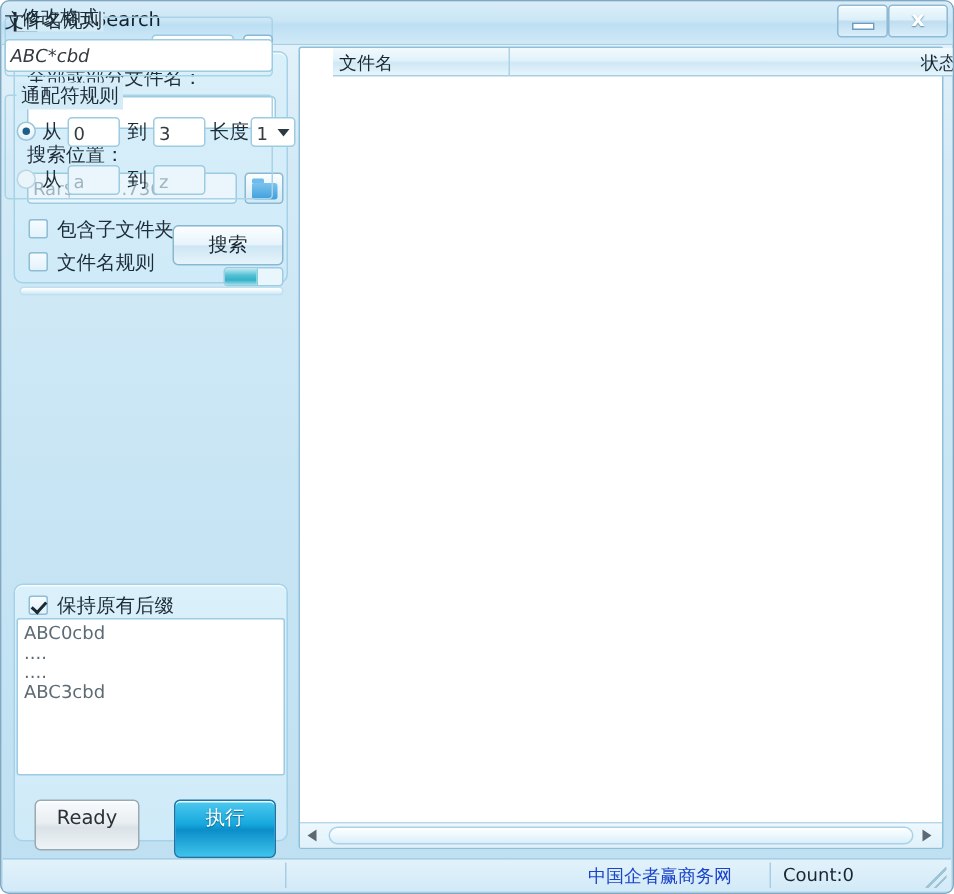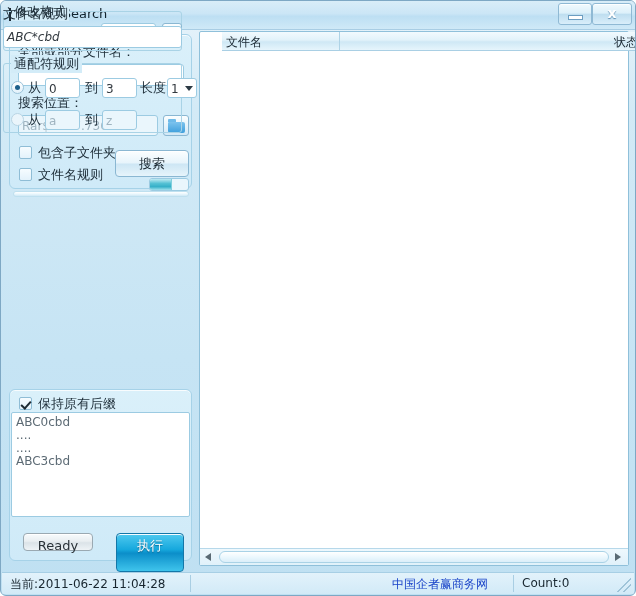--- a/index.html
+++ b/index.html
@@ -476,42 +476,41 @@
     <div class="lbl" style="left:28px; top:5px;">保持原有后缀</div>
   </div>
 
   <div id="preview">
     <div class="pline">ABC0cbd</div>
     <div class="pline">....</div>
     <div class="pline">....</div>
     <div class="pline">ABC3cbd</div>
   </div>
 
-  <div class="btn gray" style="left:22px; top:532px; width:70px; height:18px; line-height:23px;">Ready</div>
+  <div class="btn gray" style="left:22px; top:532px; width:70px; height:34px; line-height:23px;">Ready</div>
   <div class="btn accent" style="left:115px; top:532px; width:68px; height:39px; line-height:23px;">执行</div>
 
   <div id="listview">
     <div id="lv-header">
       <div class="lv-col" style="left:0px; width:118px;">文件名</div>
       <div class="lv-col" style="left:388px; width:40px; border-right:none;">状态</div>
     </div>
 
     <div id="lv-hscroll">
       <div class="sb-arrow left">
         <div class="tri"></div>
       </div>
       <div id="sb-thumb"></div>
       <div class="sb-arrow right">
         <div class="tri"></div>
       </div>
     </div>
   </div>
 
   <div id="statusbar">
-    <div class="sb-cell" style="left:8px;">当前:2011-06-22 11:04:28</div>
     <div class="sb-sep" style="left:188px;"></div>
     <div class="sb-cell" id="sb-link" style="left:390px;">中国企者赢商务网</div>
     <div class="sb-sep" style="left:511px;"></div>
     <div class="sb-cell" style="left:520px;">Count:0</div>
     <div id="grip"></div>
   </div>
 
 </div>
 
 </body></html>

